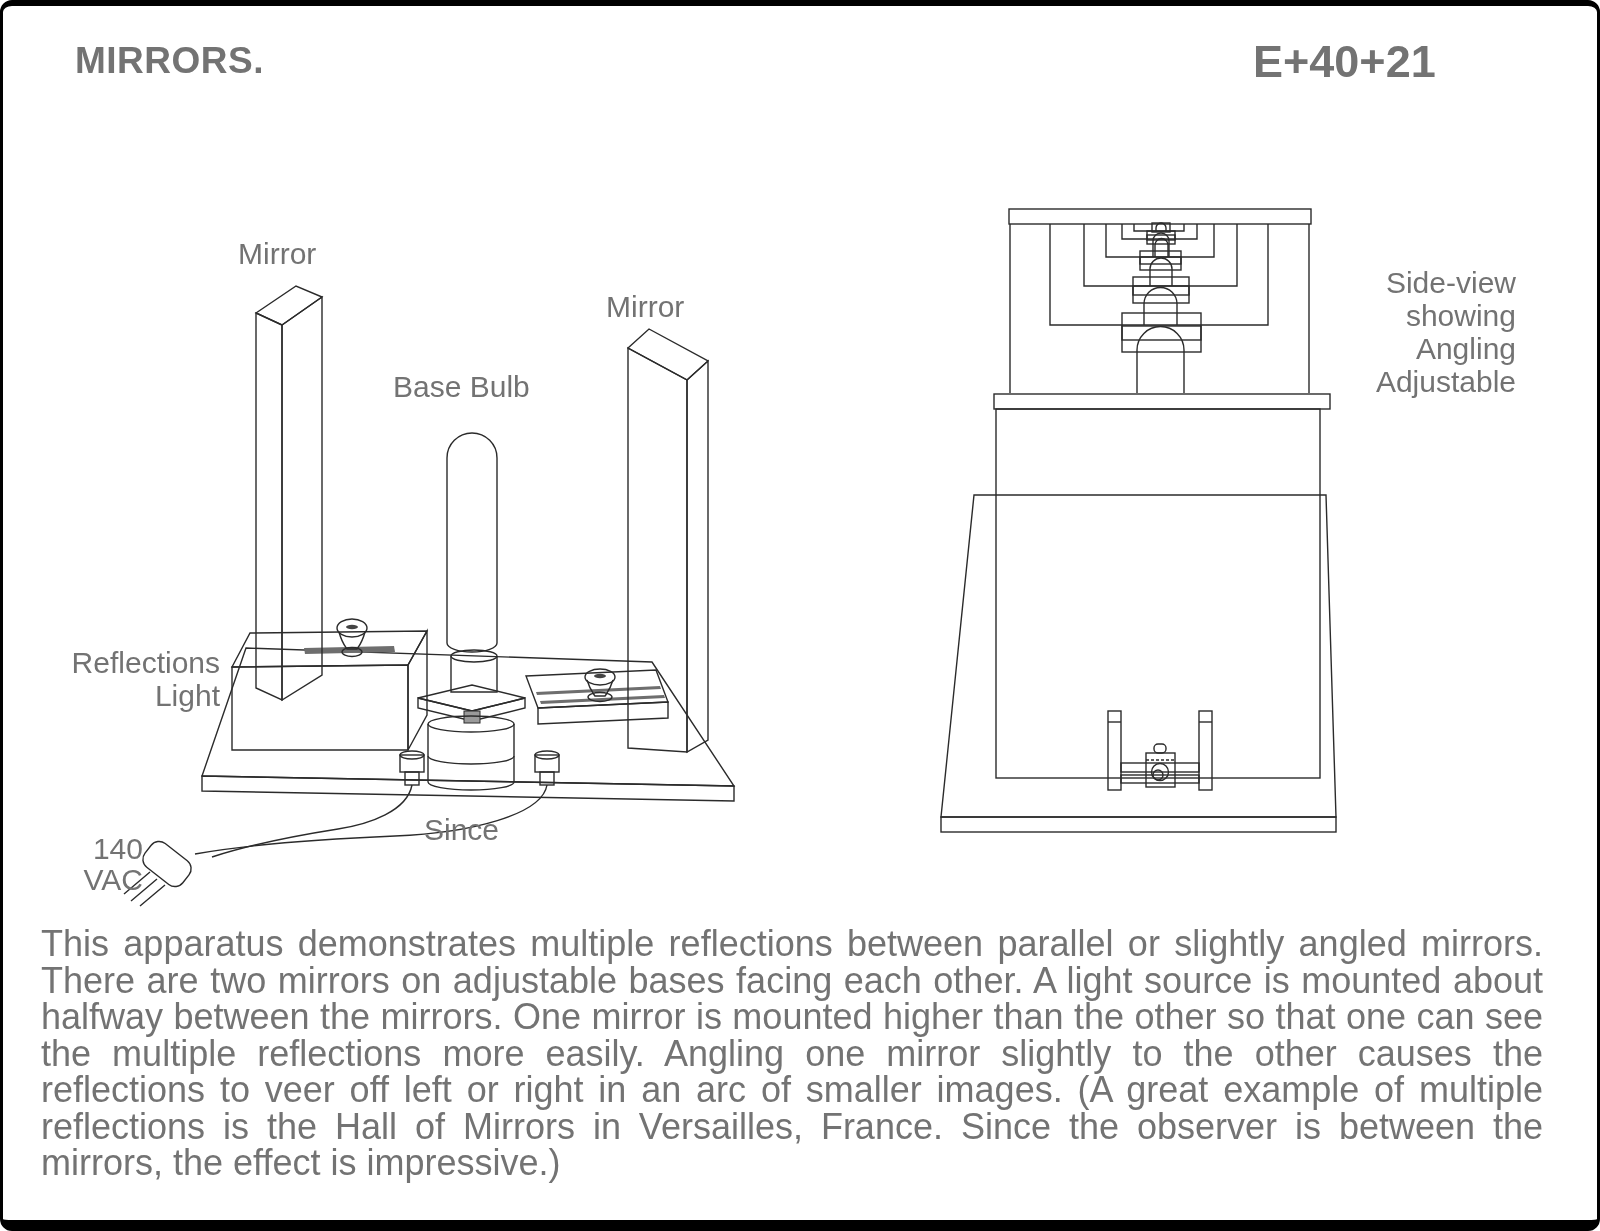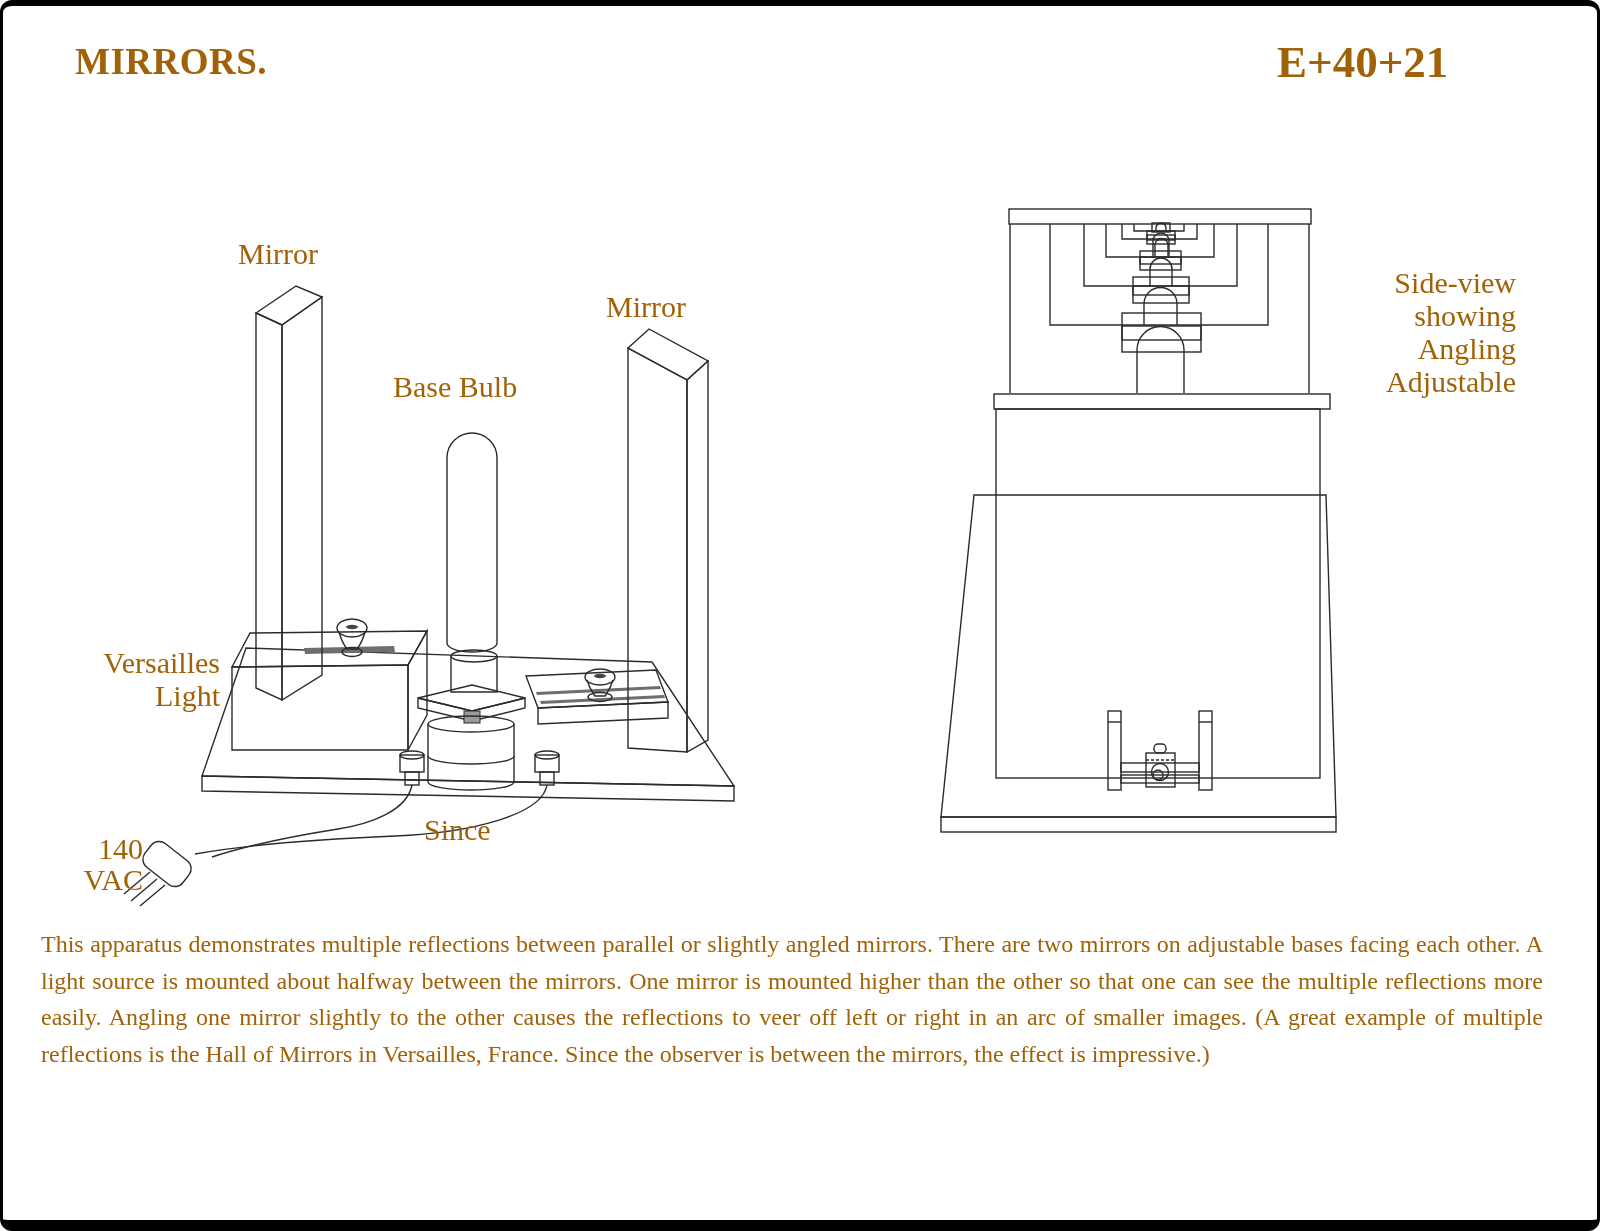--- a/index.html
+++ b/index.html
@@ -1,27 +1,27 @@
 <!DOCTYPE html>
 <html><head>
 <meta charset="utf-8">
 <style>
   html,body{margin:0;padding:0;background:#fff;}
   .page{position:relative;width:1600px;height:1231px;background:#ffffff;
-        font-family:Liberation Serif, serif;color:#a16207;overflow:hidden;}
+        font-family:Liberation Sans, sans-serif;color:#737373;overflow:hidden;}
   .frame{position:absolute;inset:0;border-left:3px solid #000;border-right:3px solid #000;
          border-top:6px solid #000;border-bottom:11px solid #000;border-radius:12px;
          pointer-events:none;box-sizing:border-box;}
   .title{position:absolute;left:75px;top:40px;font-size:37px;font-weight:bold;letter-spacing:.5px;}
-  .code{position:absolute;left:1253px;top:36px;width:210px;font-size:45px;font-weight:bold;text-align:left;margin-left:24px;}
+  .code{position:absolute;left:1253px;top:36px;width:210px;font-size:45px;font-weight:bold;text-align:left;}
   .subtitle{position:absolute;left:68px;top:101px;font-size:35px;}
   .diag{position:absolute;}
   .lbl{position:absolute;font-size:30px;line-height:33px;white-space:nowrap;}
   .lbl.center{text-align:right;white-space:normal;}
-  .desc{position:absolute;left:41px;top:926px;width:1502px;font-size:24px;line-height:36.5px;
+  .desc{position:absolute;left:41px;top:926px;width:1502px;font-size:36px;line-height:36.5px;
         text-align:justify;}
   svg{display:block;}
   .ln{fill:none;stroke:#2b2b2b;stroke-width:1.4;}
 </style>
 </head>
 <body>
 
 <div class="page">
 
   <div class="title">MIRRORS.</div>
@@ -106,21 +106,21 @@
       <g transform="rotate(38 127 689)">
         <rect class="ln" x="103" y="674" width="48" height="30" rx="10" fill="#d9d9d9"></rect>
       </g>
     </g>
   </svg>
 
   <div class="lbl" style="left:238px;top:237px">Mirror</div>
   <div class="lbl" style="left:606px;top:290px">Mirror</div>
   <div class="lbl" style="left:393px;top:370px">Base Bulb</div>
   <div class="lbl center" style="left:60px;top:646px;width:160px">
-    <div>Versailles</div>
+    <div>Reflections</div>
     <div>Light</div>
   </div>
   <div class="lbl center" style="left:59px;top:833px;width:84px;line-height:31px">
     <div>140</div>
     <div>VAC</div>
   </div>
   <div class="lbl" style="left:424px;top:813px">Since</div>
 
   <svg class="diag" style="left:930px;top:185px" width="430" height="660" viewBox="0 0 430 660">
 

